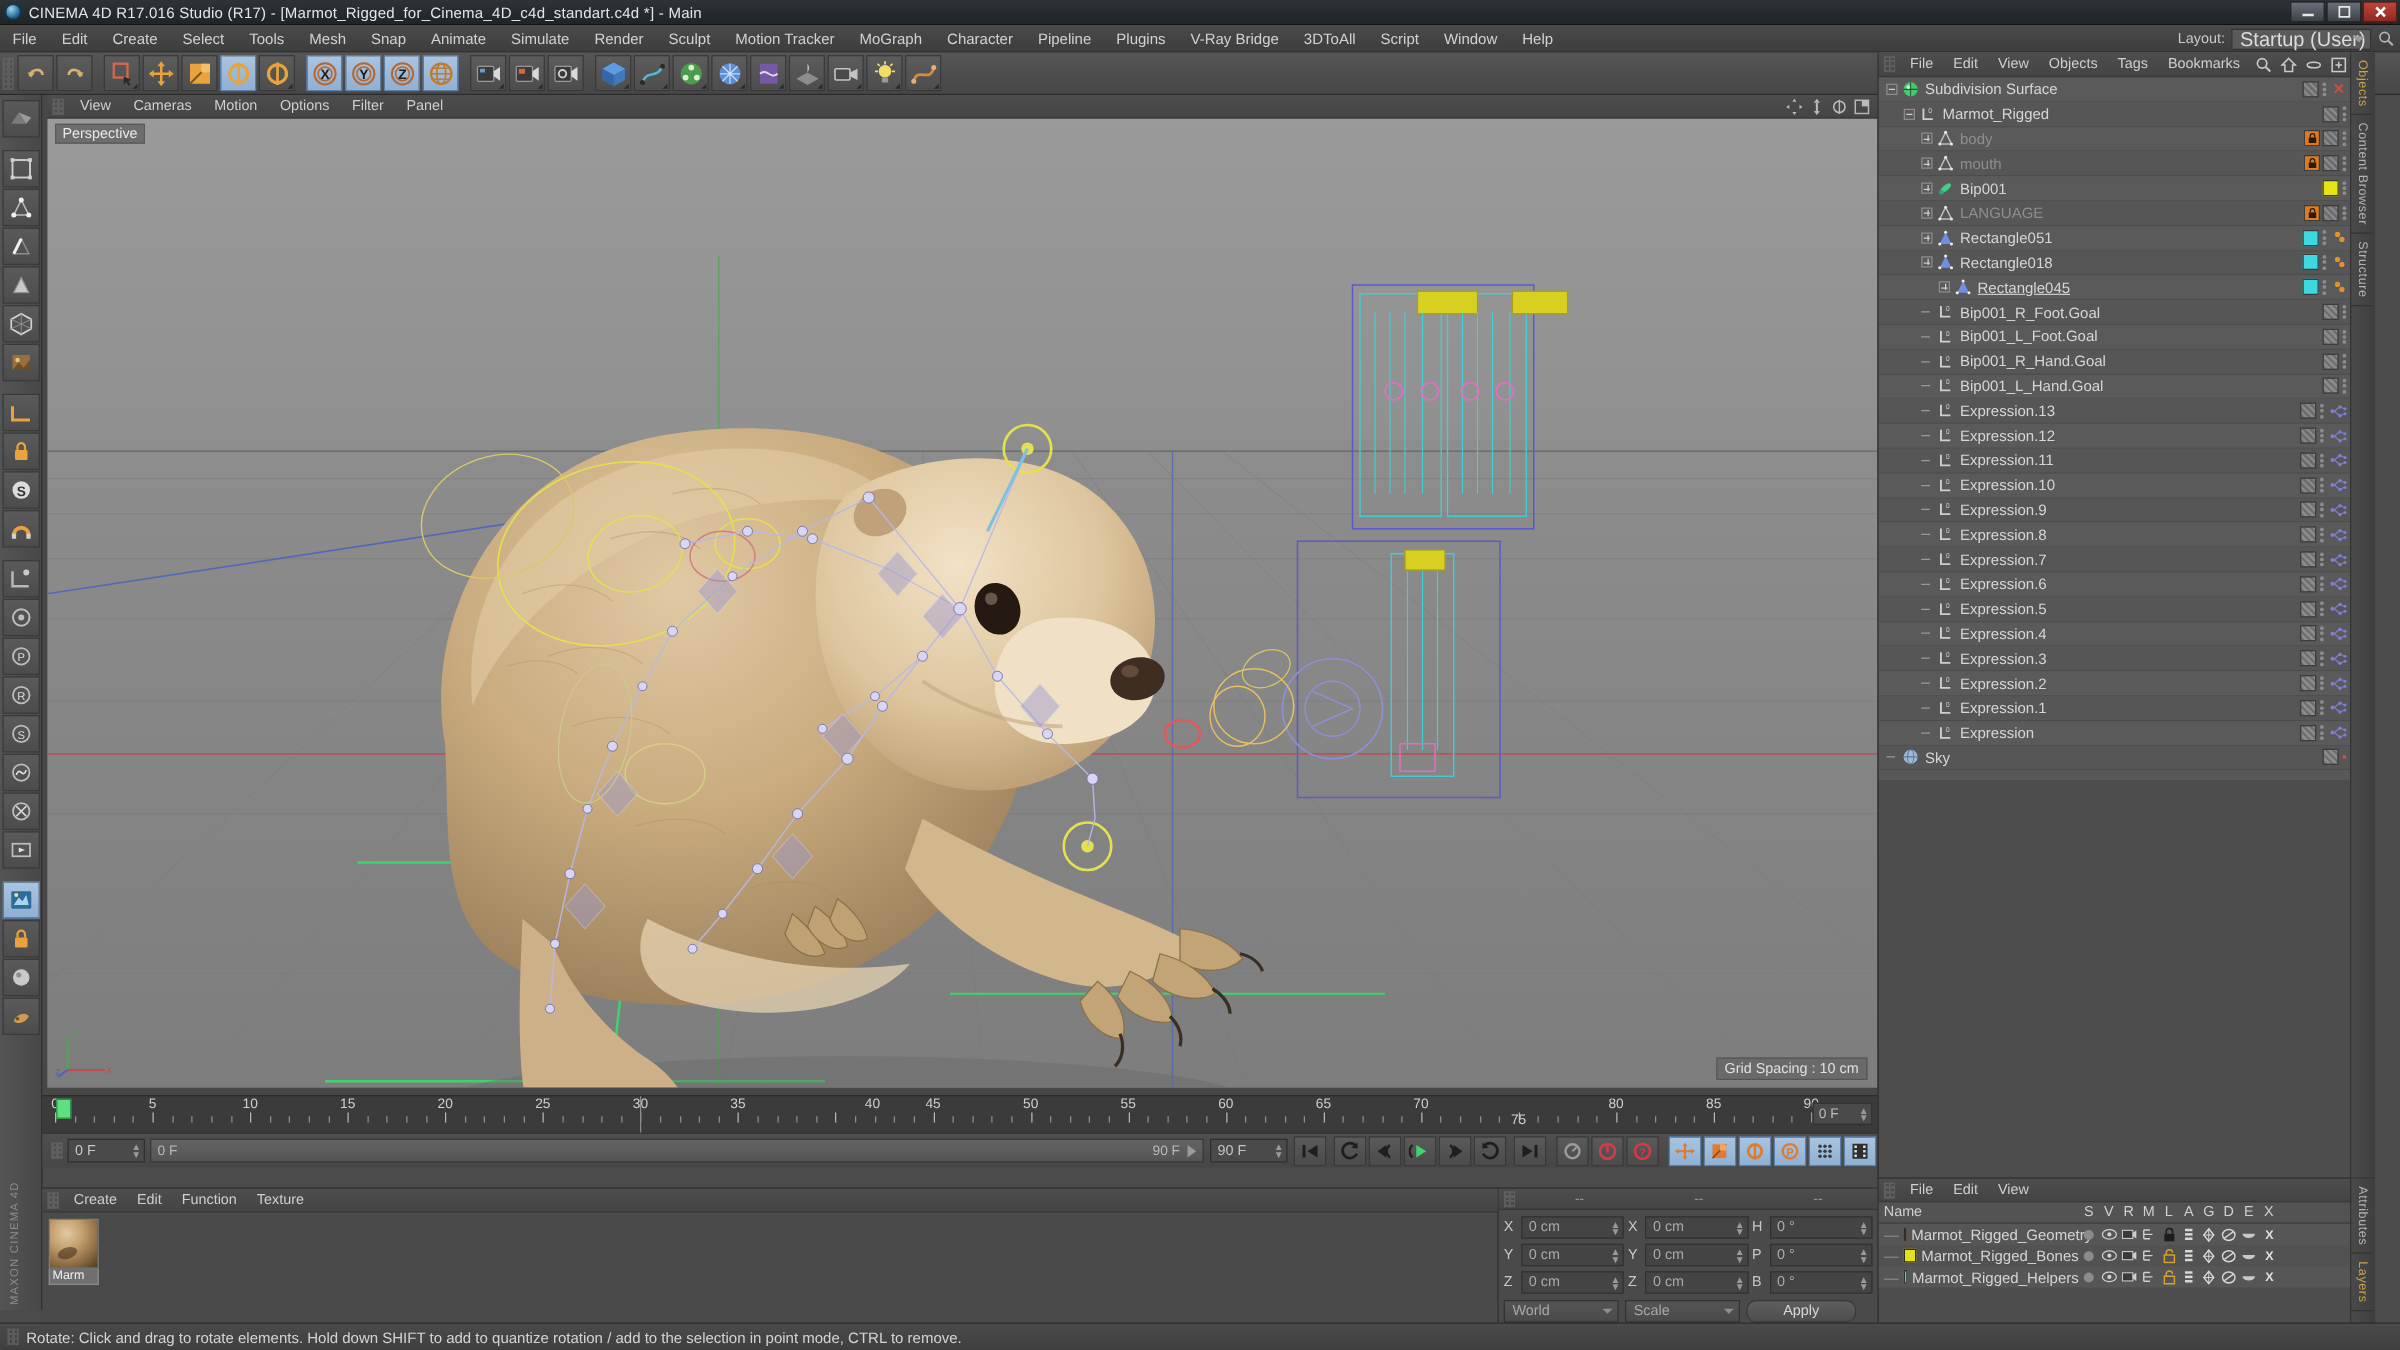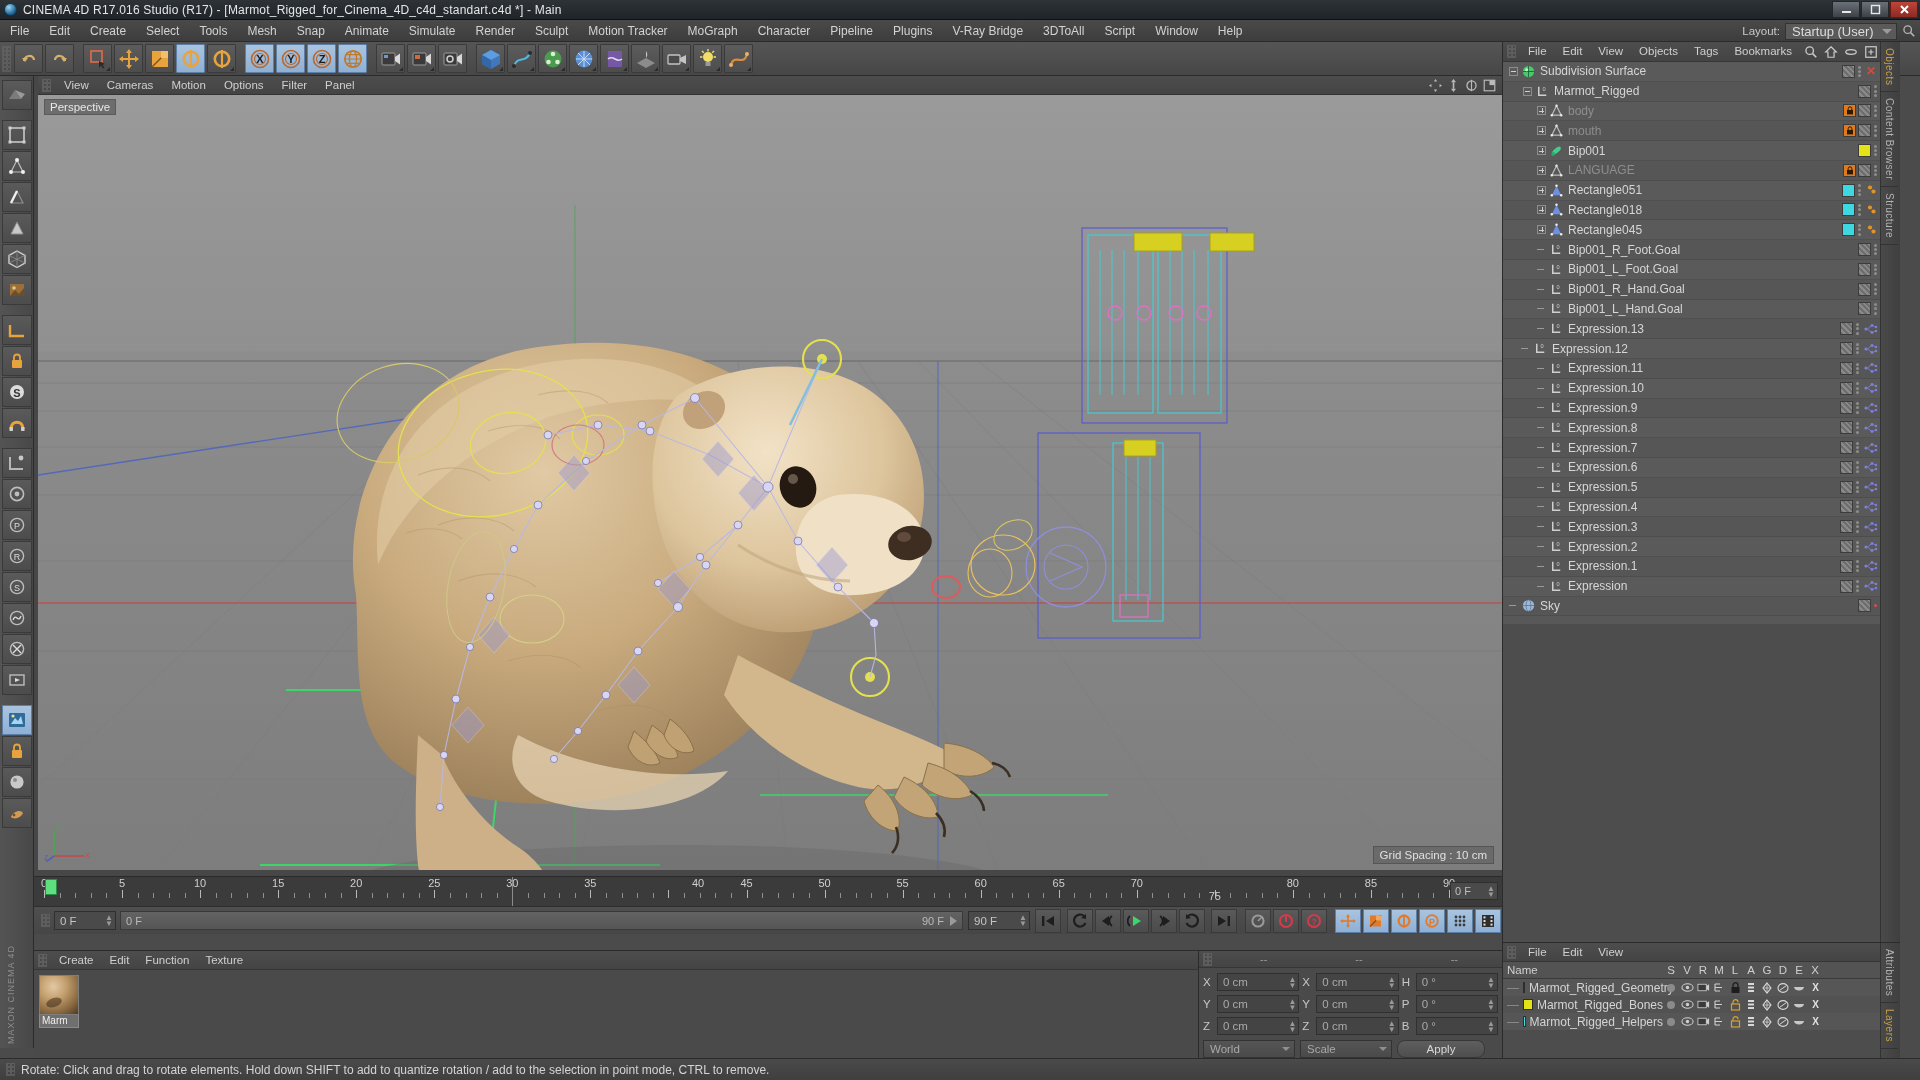--- a/index.html
+++ b/index.html
@@ -37,21 +37,21 @@
   .menubar{
     position:absolute; left:0; top:20px; width:1920px; height:22px;
     background:linear-gradient(180deg,#4a4a4a,#3d3d3d);
     display:flex; align-items:center; border-bottom:1px solid #2b2b2b;
   }
   .menu-item{ padding:0 10px; height:22px; line-height:22px; color:#d2d2d2; font-size:12px; cursor:pointer; white-space:nowrap;}
   .layout-box{ position:absolute; right:4px; top:0; height:22px; display:flex; align-items:center; gap:5px;}
   .layout-lbl{ font-size:11.5px; color:#c9c9c9;}
   .layout-sel{
     width:112px;height:17px; background:#5a5a5a; border:1px solid #333;
-    color:#dcdcdc; font-size:13px; display:flex; align-items:center;
+    color:#dcdcdc; font-size:16px; display:flex; align-items:flex-start;
     padding-left:6px; position:relative; cursor:pointer;
   }
   .layout-sel .carat{ position:absolute; right:4px; top:5px; border-left:5px solid transparent;border-right:5px solid transparent;border-top:5px solid #9a9a9a;}
   .mag-ico{ width:14px;height:14px; cursor:pointer; opacity:.85;}
 
   
   .maintoolbar{
     position:absolute; left:0; top:42px; width:1920px; height:34px;
     background:linear-gradient(180deg,#555,#474747);
     border-bottom:1px solid #2b2b2b; display:flex; align-items:center; padding-left:2px;
@@ -1593,21 +1593,21 @@
             </span>
             <span style="padding-left:2px">
               <svg width="12" height="12" viewBox="0 0 12 12">
                 <circle cx="4" cy="3.5" r="2.1" fill="#e0922c"></circle>
                 <circle cx="7.5" cy="7.5" r="2.1" fill="#e0922c"></circle>
               </svg>
             </span>
           </div>
         </div>
         <div class="om-row">
-          <div class="om-tree" style="padding-left: 34px;">
+          <div class="om-tree" style="padding-left: 48px; text-decoration: underline;">
             <span class="om-plus collapsed"></span>
             <span class="om-icon">
               <svg width="15" height="15" viewBox="0 0 16 16">
                 <path d="M3 13 L8 3 L13 13 Z" fill="#6f8fe0"></path>
                 <circle cx="3" cy="13" r="1.3" fill="#f0f0f0"></circle>
                 <circle cx="8" cy="3" r="1.3" fill="#f0f0f0"></circle>
                 <circle cx="13" cy="13" r="1.3" fill="#f0f0f0"></circle>
               </svg>
             </span>
             <span class="om-label norm">Rectangle045</span>
@@ -1738,21 +1738,21 @@
                   <path d="M3.5 6 L7 3"></path>
                   <path d="M3.5 6 L7 9"></path>
                   <path d="M9 2.5 L11 4"></path>
                   <path d="M9 9.5 L11 8"></path>
                 </g>
               </svg>
             </span>
           </div>
         </div>
         <div class="om-row">
-          <div class="om-tree" style="padding-left: 18px;">
+          <div class="om-tree" style="padding-left: 34px;">
             <span class="om-dash"></span>
             <span class="om-icon">
               <svg width="15" height="15" viewBox="0 0 16 16">
                 <path d="M4 3 V12 H12" fill="none" stroke="#cfcfcf" stroke-width="1.6"></path>
                 <text x="8" y="7" font-size="6" fill="#cfcfcf" font-family="Liberation Sans">0</text>
               </svg>
             </span>
             <span class="om-label norm">Expression.12</span>
           </div>
           <div class="om-tags">

